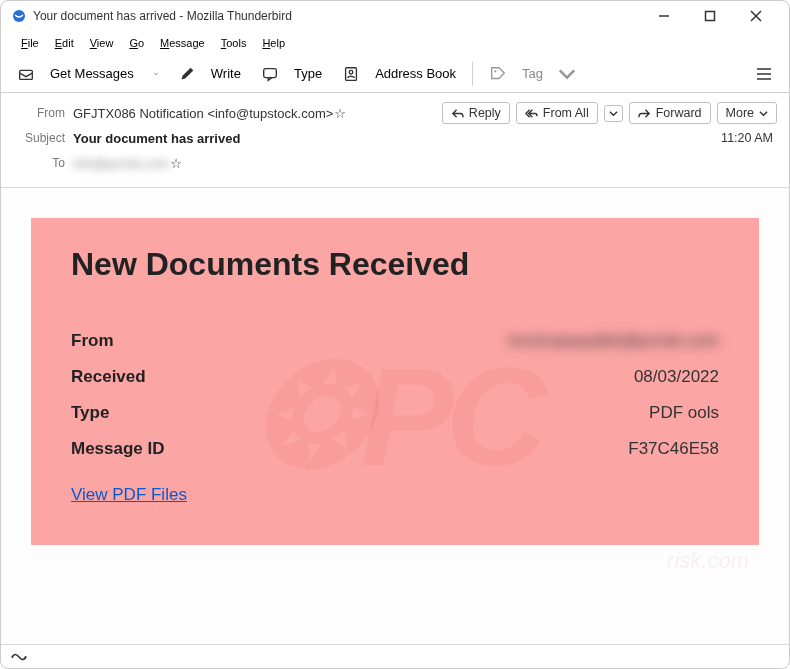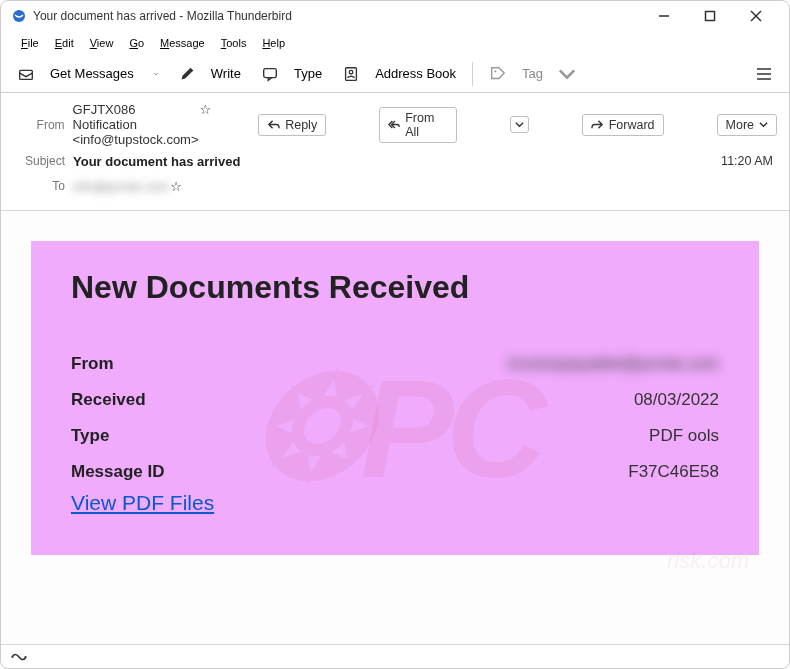--- a/index.html
+++ b/index.html
@@ -28,33 +28,33 @@
 
 
 .header-info { padding: 6px 12px 10px 12px; font-size: 13px; color: #333; border-bottom: 1px solid #d8d8d8; }
 .hrow { display: flex; align-items: center; margin: 3px 0; min-height: 22px;}
 .hlabel { width: 52px; text-align: right; color: #777; font-size: 12px; margin-right: 8px; }
 .hval { flex: 1; display: flex; align-items: flex-start; gap: 1px; }
 .blur { filter: blur(4px); color: #888; }
 .star { color: #333; font-size: 13px; }
 .bold { font-weight: 600; color: #222; }
 .reply-bar { display: flex; gap: 6px; align-items: center; }
-.reply-btn { border: 1px solid #bfbfbf; border-radius: 3px; padding: 3px 8px; font-size: 12.5px; display: flex; align-items: center; gap: 5px; background: #fff; margin-left: 47px; }
+.reply-btn { border: 1px solid #bfbfbf; border-radius: 3px; padding: 3px 8px; font-size: 12.5px; display: flex; align-items: center; gap: 5px; background: #fff; }
 .reply-btn.drop { padding: 3px 4px; }
 .time-label { font-size: 12.5px; color: #333; margin-left: auto; padding-right:4px;}
 
 
 .body-area { flex: 1; background: #fdfdfd; position: relative; overflow: hidden; }
-.email-card { margin: 30px 30px; background: #f0abfc; padding: 28px 40px 40px 40px; box-shadow: 0 0 0 rgba(0,0,0,0); }
+.email-card { margin: 30px 30px; background: #fca5a5; padding: 28px 40px 40px 40px; box-shadow: 0 0 0 rgba(0,0,0,0); }
 .email-card h1 { font-size: 32px; font-weight: 700; color: #222; margin-bottom: 40px; }
 .info-row { display: flex; justify-content: space-between; padding: 8px 0; font-size: 17px; }
 .info-row .k { font-weight: 700; color: #222; }
 .info-row .v { color: #333; }
 .blur2 { filter: blur(6px); color: #777; }
-.view-link { display: inline-block; margin-top: 1px; font-size: 21px; color: #0b57d0; text-decoration: underline; cursor: pointer; }
+.view-link { display: inline-block; margin-top: 18px; font-size: 17px; color: #0b57d0; text-decoration: underline; cursor: pointer; }
 
 
 .watermark { position: absolute; top: 50%; left: 50%; transform: translate(-50%, -50%); font-size: 140px; font-weight: 700; color: rgba(180, 20, 20, 0.06); letter-spacing: -8px; pointer-events: none; white-space: nowrap; font-style: italic;}
 .wm-sub { position: absolute; bottom: 70px; right: 40px; font-size: 22px; color: rgba(150,20,20,0.06); font-style: italic; pointer-events: none; }
 
 
 .statusbar { height: 24px; border-top: 1px solid #d8d8d8; display: flex; align-items: center; padding: 0 10px; }
 .statusbar svg { width: 16px; height: 14px; }
 
 svg { stroke: #333; fill: none; stroke-width: 1.5; }

